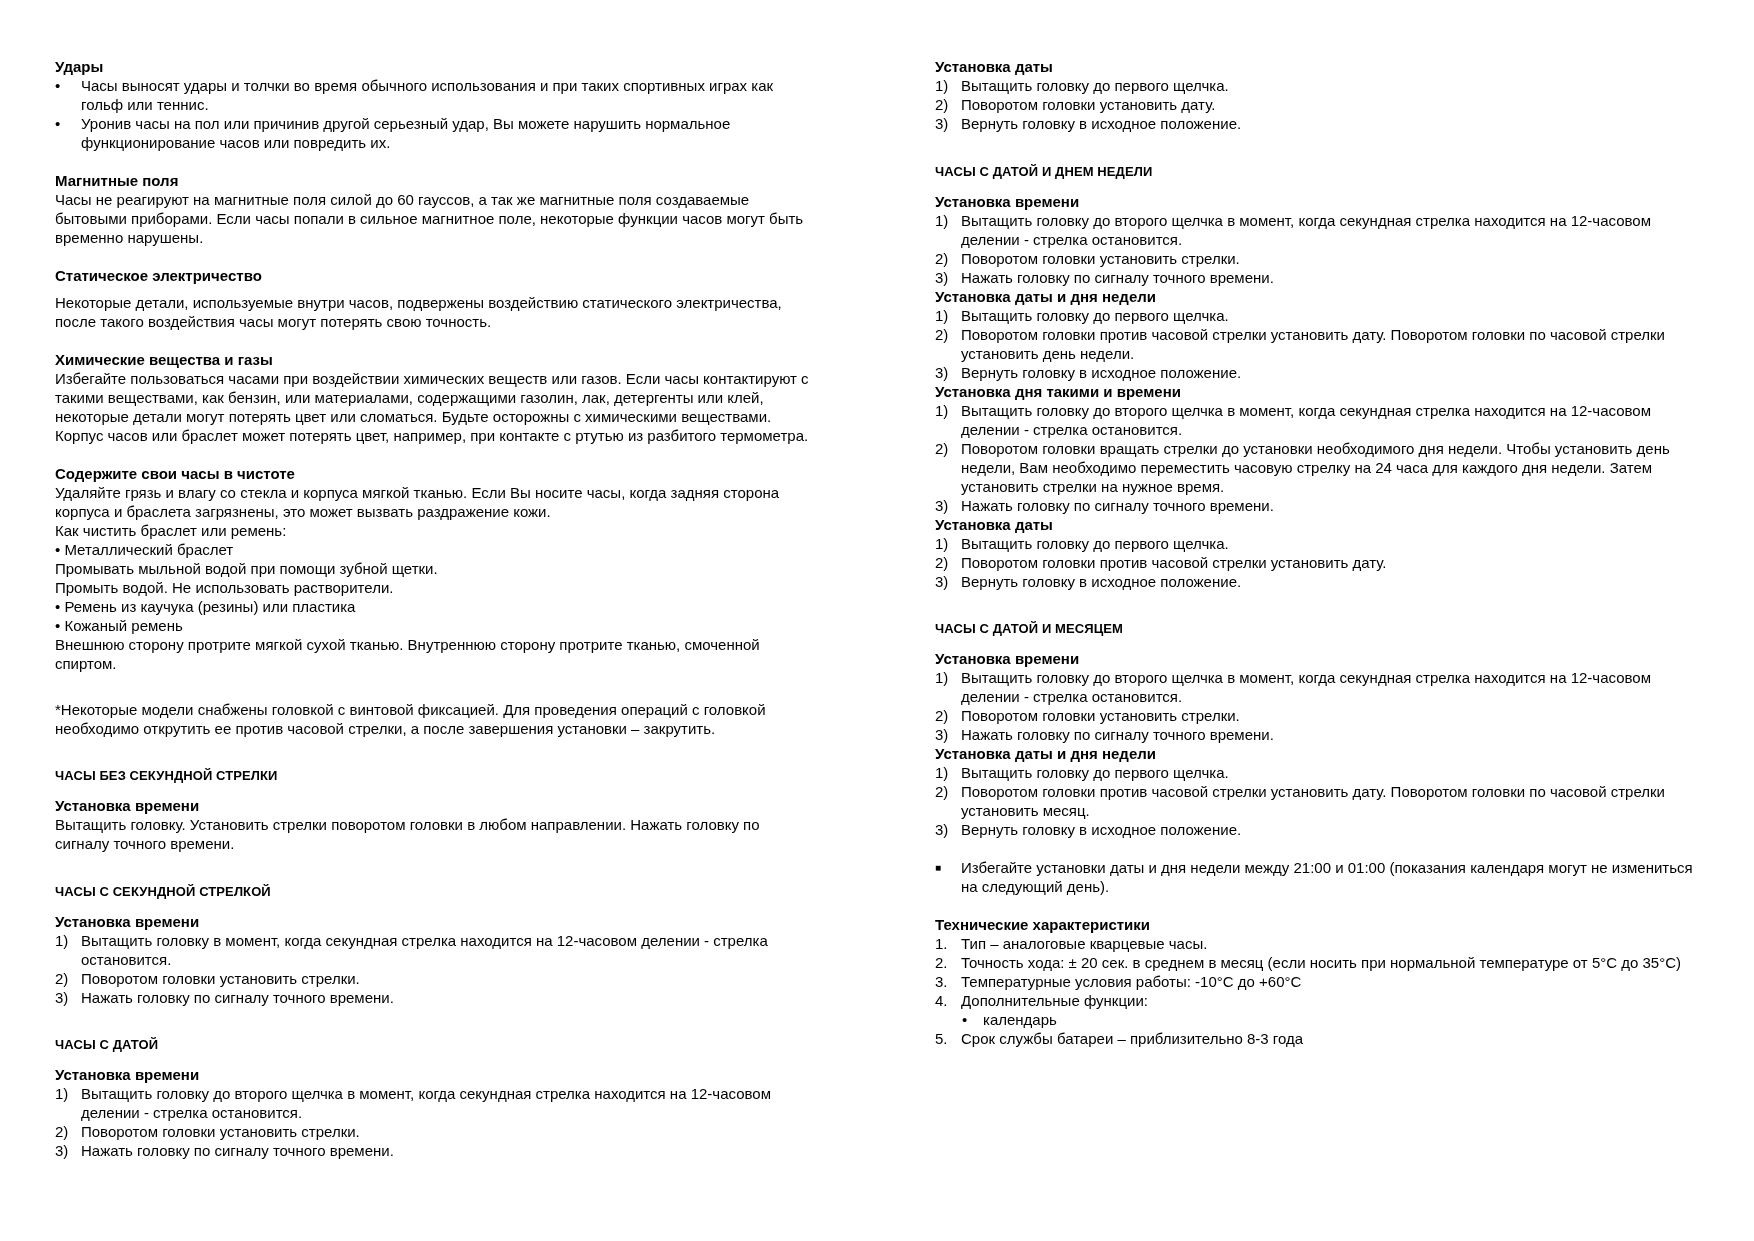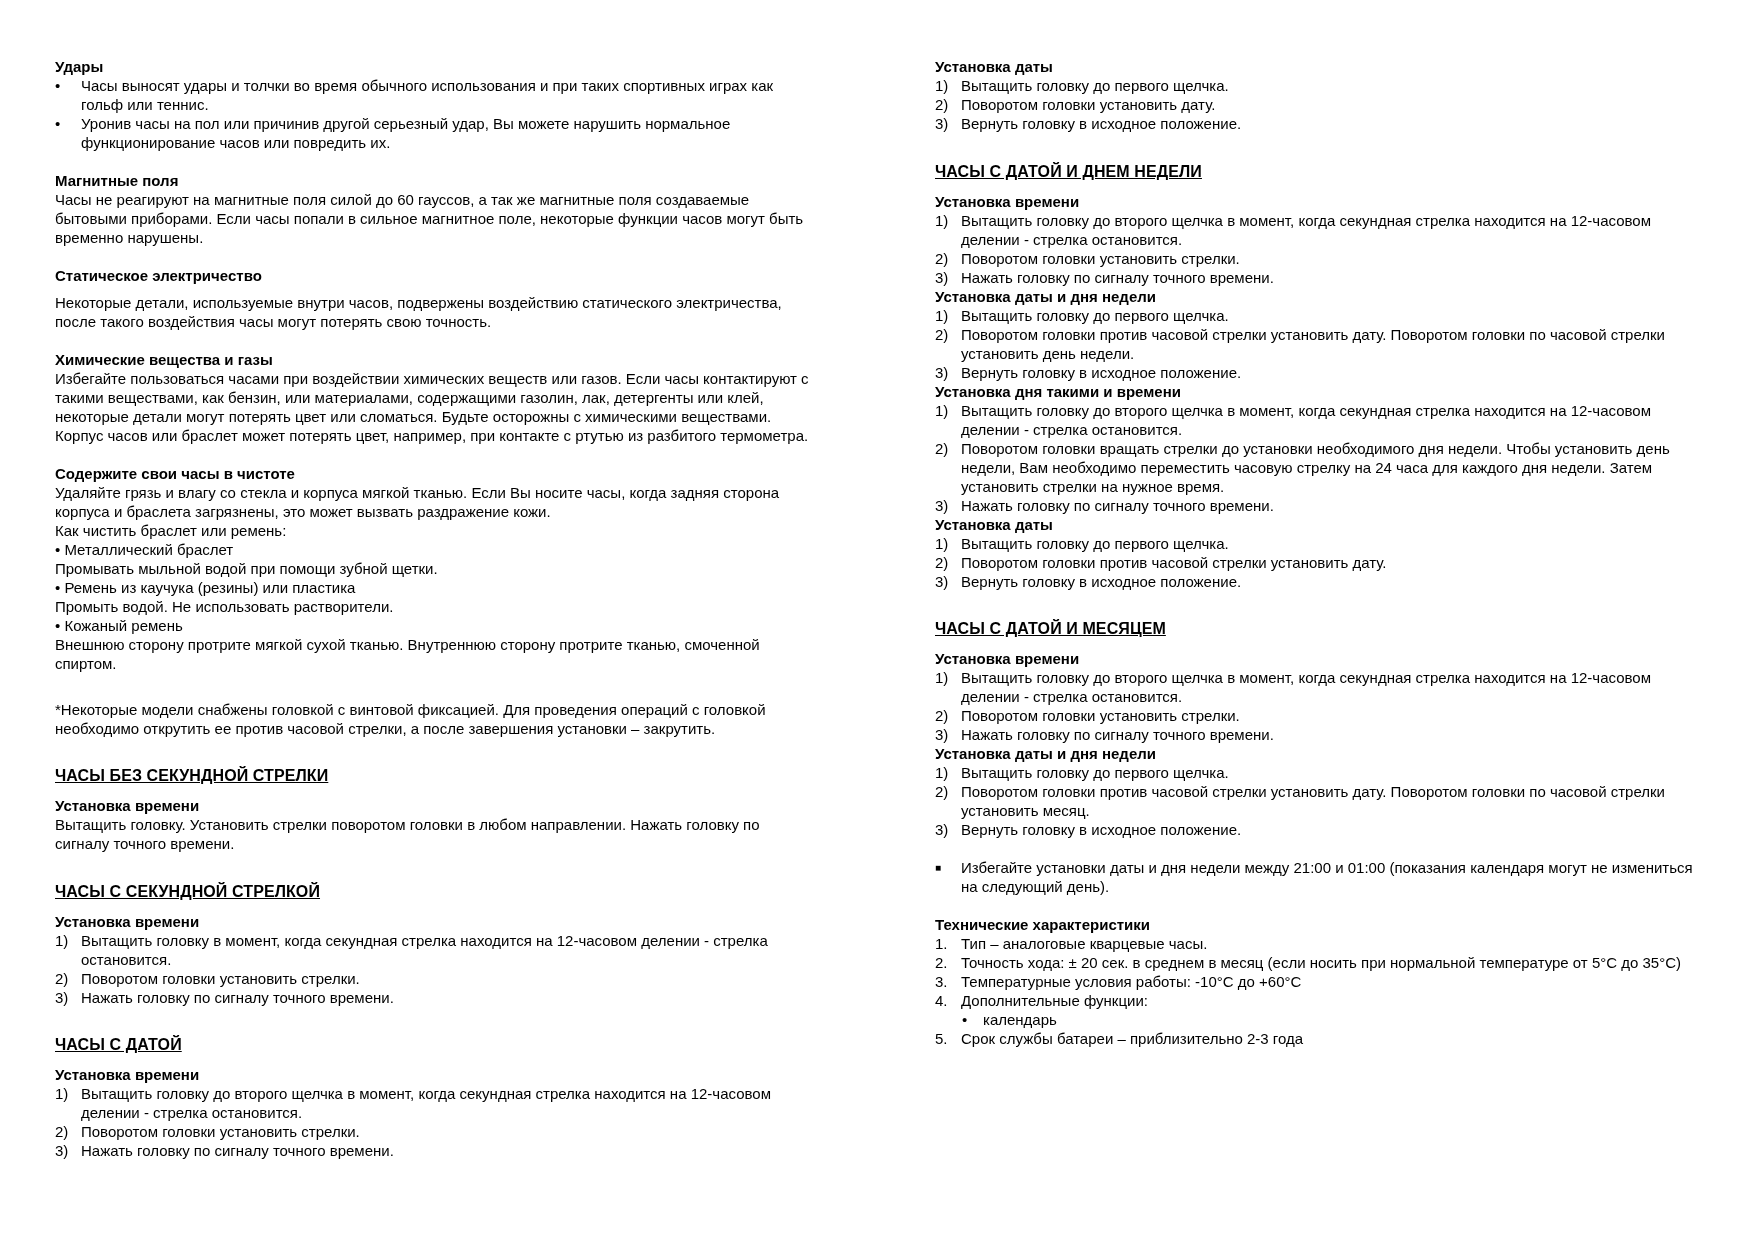--- a/index.html
+++ b/index.html
@@ -7,21 +7,21 @@
   body {
     width: 1754px; height: 1241px;
     background: #ffffff; color: #000000;
     font-family: "Liberation Sans", sans-serif;
     font-size: 15px; line-height: 19px;
     position: relative; overflow: hidden;
   }
   .col { position: absolute; top: 57px; }
   .col-left  { left: 55px;  width: 758px; }
   .col-right { left: 935px; width: 772px; }
-  .b-h1 { font-size: 16px; font-weight: 700; line-height: 23px; margin-bottom: 9px; letter-spacing: 0.1px; text-decoration: underline; }
+  .b-h1 { font-size: 13px; font-weight: 700; line-height: 23px; margin-bottom: 9px; letter-spacing: 0.1px; }
   .b-h2 { font-weight: 700; }
   .b-p, .b-line { font-weight: 400; }
   .li { position: relative; padding-left: 26px; }
   .li > .m { position: absolute; left: 0; top: 0; }
   .li.sub { padding-left: 48px; }
   .li.sub > .m { left: 27px; }
   .m.sq { font-size: 10px; }
 </style>
 </head>
 <body>
@@ -37,22 +37,22 @@
     <div class="block b-h2" style="margin-top: 19px;">Статическое электричество</div>
     <div class="block b-p" style="margin-top: 8px;">Некоторые детали, используемые внутри часов, подвержены воздействию статического электричества, после такого воздействия часы могут потерять свою точность.</div>
     <div class="block b-h2" style="margin-top: 19px;">Химические вещества и газы</div>
     <div class="block b-p" style="margin-top: 0px;">Избегайте пользоваться часами при воздействии химических веществ или газов. Если часы контактируют с такими веществами, как бензин, или материалами, содержащими газолин, лак, детергенты или клей, некоторые детали могут потерять цвет или сломаться. Будьте осторожны с химическими веществами. Корпус часов или браслет может потерять цвет, например, при контакте с ртутью из разбитого термометра.</div>
     <div class="block b-h2" style="margin-top: 19px;">Содержите свои часы в чистоте</div>
     <div class="block b-p" style="margin-top: 0px;">Удаляйте грязь и влагу со стекла и корпуса мягкой тканью. Если Вы носите часы, когда задняя сторона корпуса и браслета загрязнены, это может вызвать раздражение кожи.</div>
     <div class="block b-lines" style="margin-top: 0px;">
       <div class="b-line">Как чистить браслет или ремень:</div>
       <div class="b-line">• Металлический браслет</div>
       <div class="b-line">Промывать мыльной водой при помощи зубной щетки.</div>
+      <div class="b-line">Промыть водой. Не использовать растворители.</div>
       <div class="b-line">• Ремень из каучука (резины) или пластика</div>
-      <div class="b-line">Промыть водой. Не использовать растворители.</div>
       <div class="b-line">• Кожаный ремень</div>
       <div class="b-line">Внешнюю сторону протрите мягкой сухой тканью. Внутреннюю сторону протрите тканью, смоченной спиртом.</div>
     </div>
     <div class="block b-p" style="margin-top: 26.6px;">*Некоторые модели снабжены головкой с винтовой фиксацией. Для проведения операций с головкой необходимо открутить ее против часовой стрелки, а после завершения установки – закрутить.</div>
     <div class="block b-h1" style="margin-top: 26.6px;">ЧАСЫ БЕЗ СЕКУНДНОЙ СТРЕЛКИ</div>
     <div class="block b-h2" style="margin-top: 0px;">Установка времени</div>
     <div class="block b-p" style="margin-top: 0px;">Вытащить головку. Установить стрелки поворотом головки в любом направлении. Нажать головку по сигналу точного времени.</div>
     <div class="block b-h1" style="margin-top: 26.6px;">ЧАСЫ С СЕКУНДНОЙ СТРЕЛКОЙ</div>
     <div class="block b-h2" style="margin-top: 0px;">Установка времени</div>
     <div class="block b-list" style="margin-top: 0px;">
@@ -116,15 +116,15 @@
     <div class="block b-list" style="margin-top: 19px;">
       <div class="li"><span class="m sq">■</span><span class="t">Избегайте установки даты и дня недели между 21:00 и 01:00 (показания календаря могут не измениться на следующий день).</span></div>
     </div>
     <div class="block b-h2" style="margin-top: 19px;">Технические характеристики</div>
     <div class="block b-list" style="margin-top: 0px;">
       <div class="li"><span class="m">1.</span><span class="t">Тип – аналоговые кварцевые часы.</span></div>
       <div class="li"><span class="m">2.</span><span class="t">Точность хода: ± 20 сек. в среднем в месяц (если носить при нормальной температуре от 5°С до 35°С)</span></div>
       <div class="li"><span class="m">3.</span><span class="t">Температурные условия работы: -10°С до +60°С</span></div>
       <div class="li"><span class="m">4.</span><span class="t">Дополнительные функции:</span></div>
       <div class="li sub"><span class="m">•</span><span class="t">календарь</span></div>
-      <div class="li"><span class="m">5.</span><span class="t">Срок службы батареи – приблизительно 2-3 года</span></div>
+      <div class="li"><span class="m">5.</span><span class="t">Срок службы батареи – приблизительно 8-3 года</span></div>
     </div>
   </div>
 
 </body></html>

